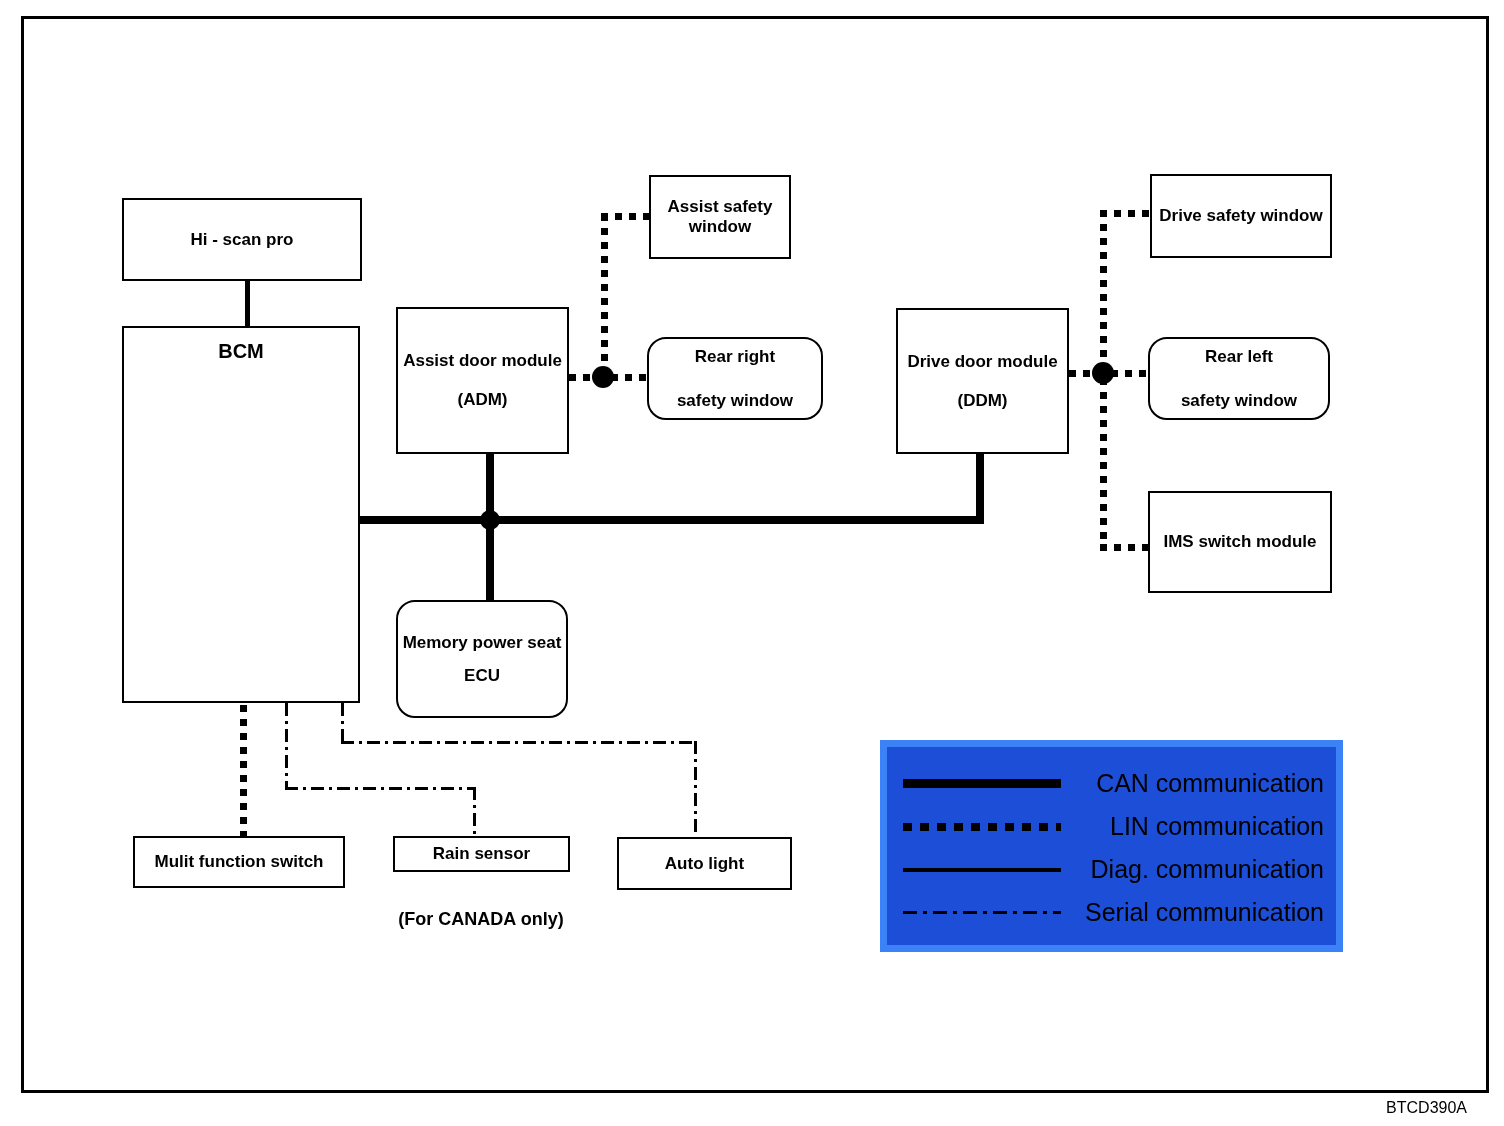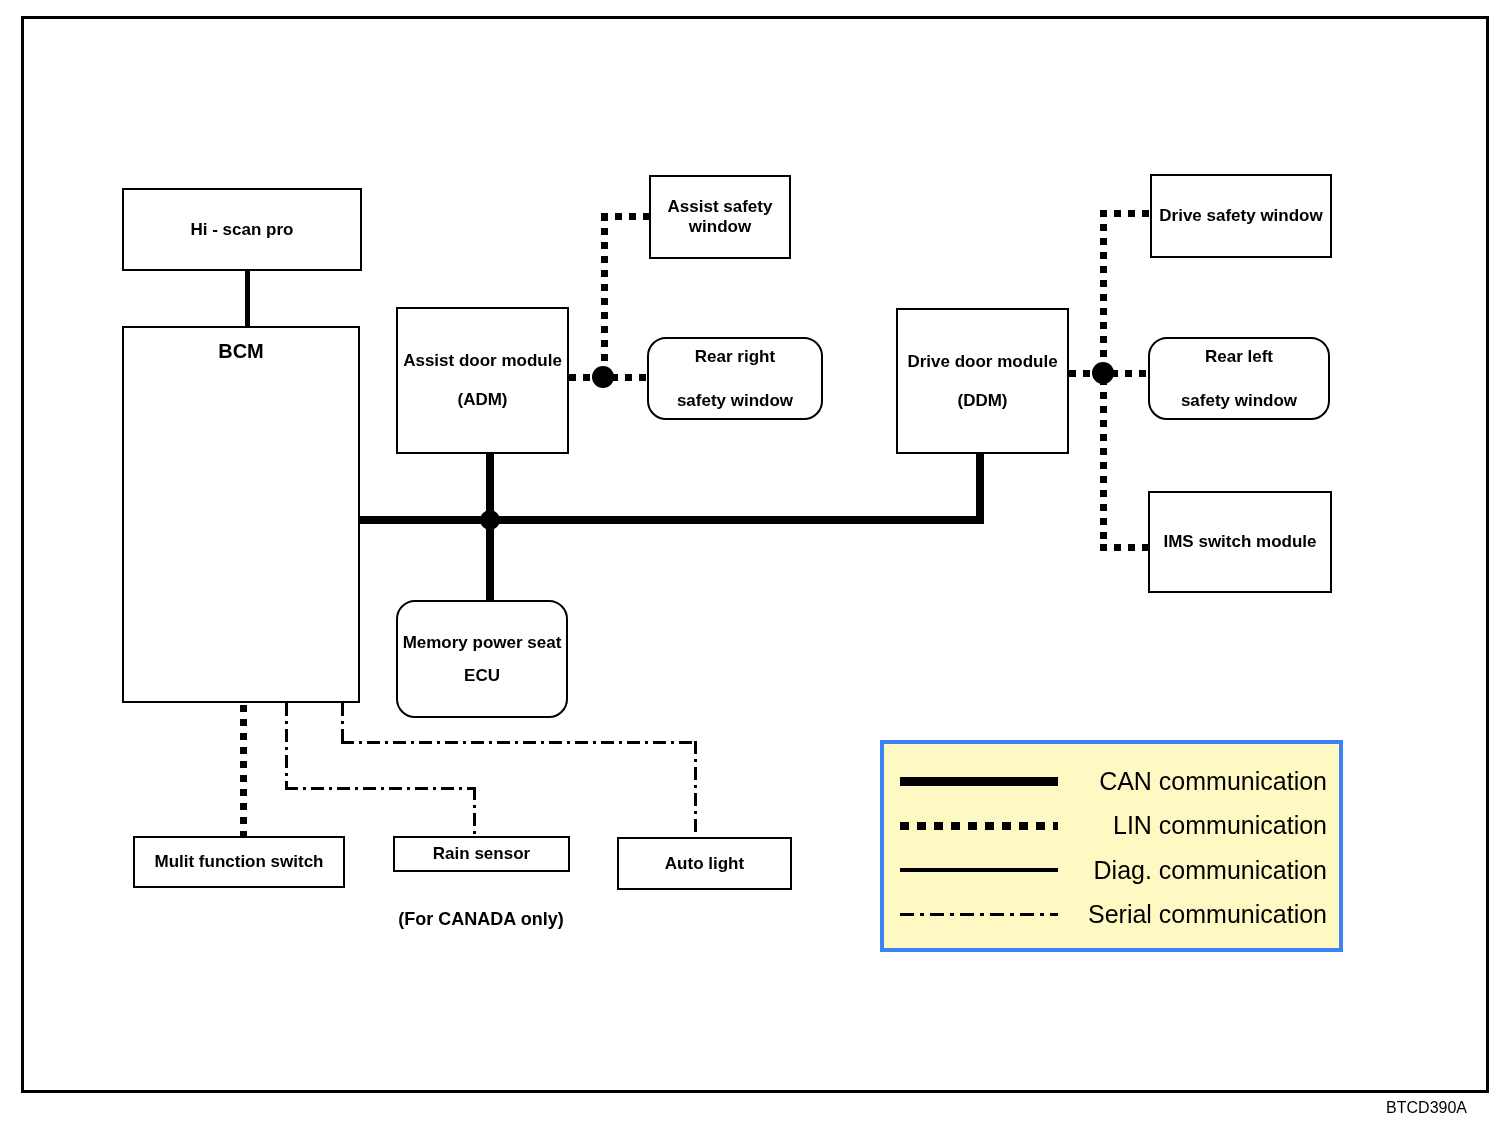--- a/index.html
+++ b/index.html
@@ -48,22 +48,22 @@
   .ser-v { width: 3px; background-image: repeating-linear-gradient(180deg, #000 0 13px, transparent 13px 18px, #000 18px 21px, transparent 21px 26px); }
   .dot {
     position: absolute;
     background: #000;
     border-radius: 50%;
     z-index: 3;
   }
   .legend {
     position: absolute;
     box-sizing: border-box;
-    border: 4px solid #3b82f6;
-    background: #fef9c3;
+    border: 7px solid #3b82f6;
+    background: #1d4ed8;
     display: flex;
     flex-direction: column;
     justify-content: space-evenly;
     padding: 8px 12px 4px 16px;
     z-index: 2;
   }
   .legend-row {
     display: flex;
     align-items: center;
   }
@@ -125,21 +125,21 @@
   <div class="line lin-v" style="left:240px; top:705px; height:131px;"></div>
 
   <div class="line ser-v" style="left:285px; top:703px; height:87px;"></div>
   <div class="line ser-h" style="left:285px; top:787px; width:191px;"></div>
   <div class="line ser-v" style="left:473px; top:787px; height:49px;"></div>
 
   <div class="line ser-v" style="left:341px; top:703px; height:41px;"></div>
   <div class="line ser-h" style="left:341px; top:741px; width:356px;"></div>
   <div class="line ser-v" style="left:694px; top:741px; height:96px;"></div>
 
-  <div class="node" style="left:122px; top:188px; width:240px; height:83px;">
+  <div class="node" style="left:122px; top:198px; width:240px; height:83px;">
     <span>Hi - scan pro</span>
   </div>
 
   <div class="node top-label" style="left:122px; top:326px; width:238px; height:377px;">
     <span>BCM</span>
   </div>
 
   <div class="node gap-md" style="left:396px; top:307px; width:173px; height:147px;">
     <span>Assist door module</span>
     <span>(ADM)</span>

